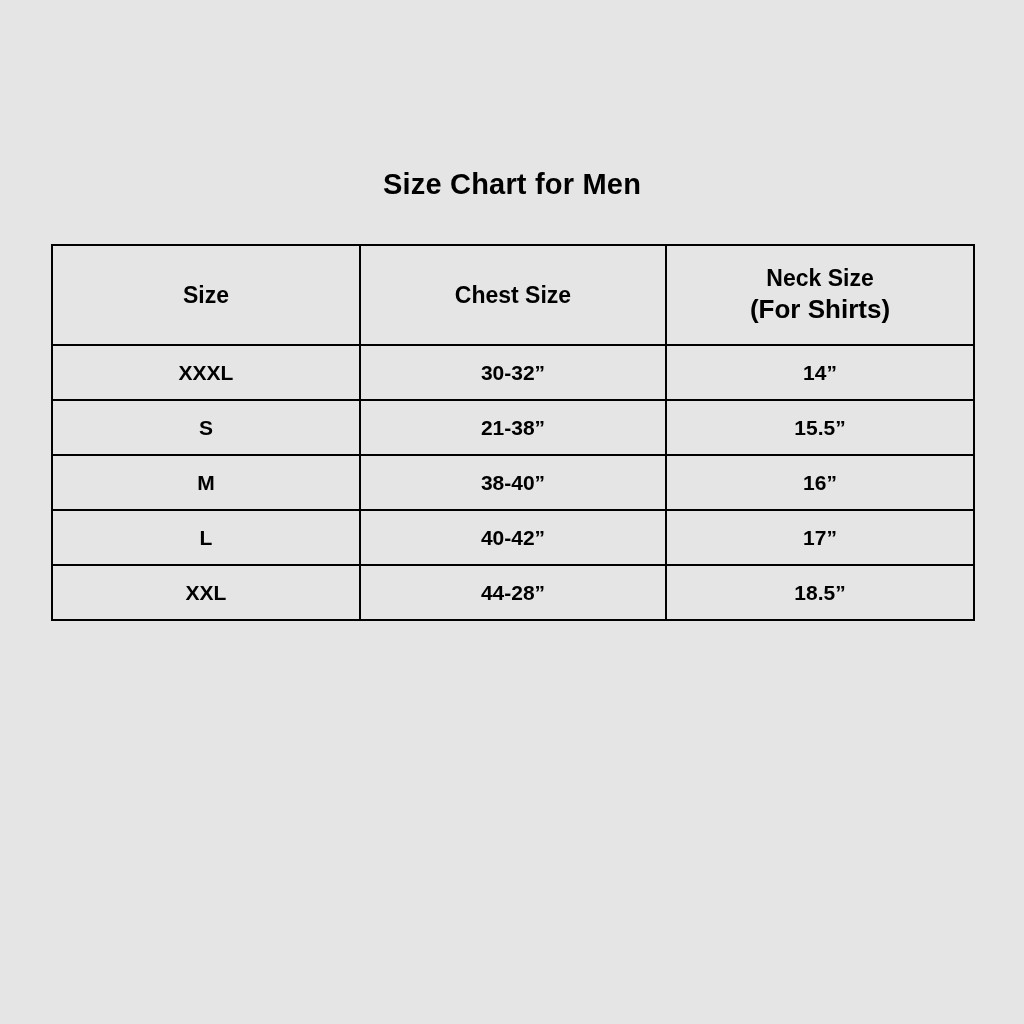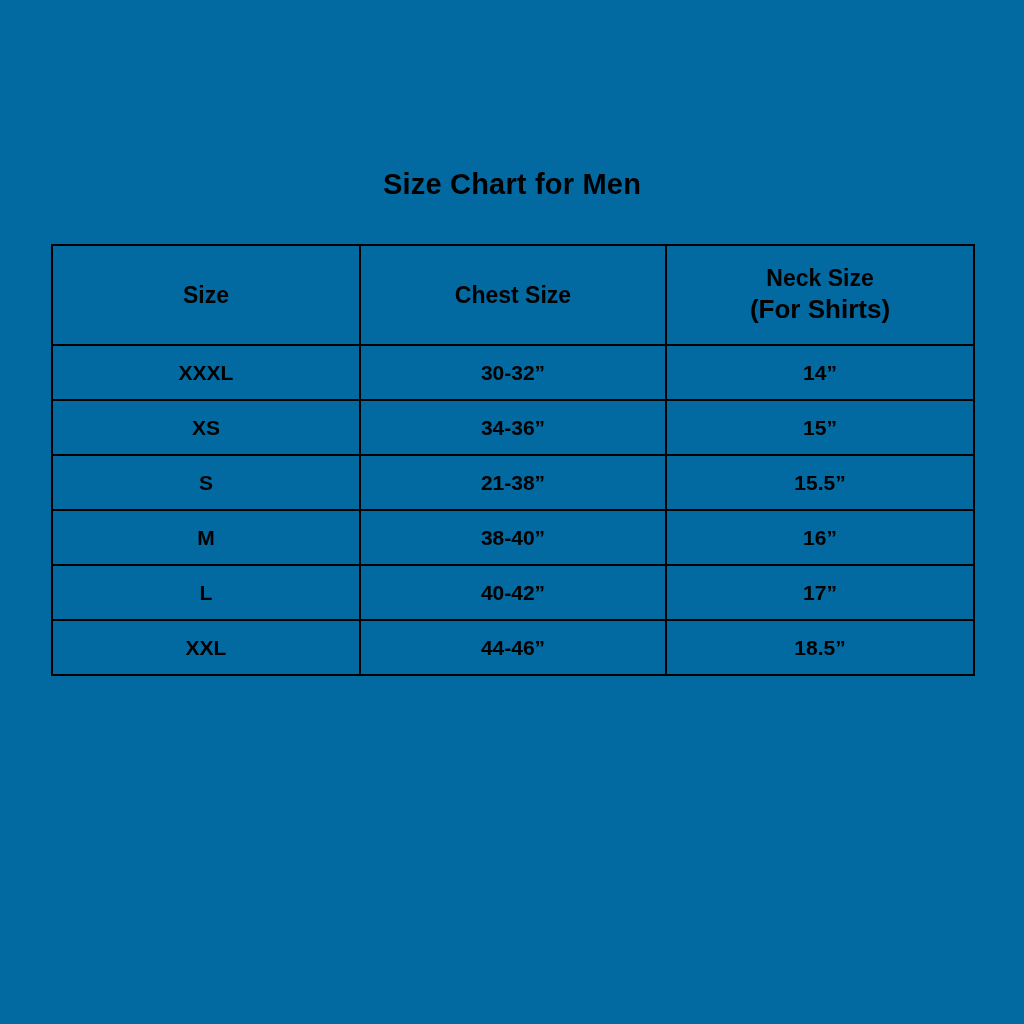--- a/index.html
+++ b/index.html
@@ -14,21 +14,21 @@
     color: #000000;
     position: relative;
     overflow: hidden;
   }
   .page {
     position: absolute;
     left: 0;
     top: 0;
     width: 1024px;
     height: 1024px;
-    background: #0369a1;
+    background: #e5e5e5;
   }
   .chart-title {
     position: absolute;
     left: 0;
     top: 168px;
     width: 1024px;
     text-align: center;
     font-size: 29px;
     font-weight: bold;
     letter-spacing: 0.2px;
@@ -96,40 +96,35 @@
         </th>
       </tr>
     </thead>
     <tbody>
       <tr>
         <td>XXXL</td>
         <td>30-32”</td>
         <td>14”</td>
       </tr>
       <tr>
-        <td>XS</td>
-        <td>34-36”</td>
-        <td>15”</td>
-      </tr>
-      <tr>
         <td>S</td>
         <td>21-38”</td>
         <td>15.5”</td>
       </tr>
       <tr>
         <td>M</td>
         <td>38-40”</td>
         <td>16”</td>
       </tr>
       <tr>
         <td>L</td>
         <td>40-42”</td>
         <td>17”</td>
       </tr>
       <tr>
         <td>XXL</td>
-        <td>44-46”</td>
+        <td>44-28”</td>
         <td>18.5”</td>
       </tr>
     </tbody>
   </table>
 
 </div>
 
 </body></html>

